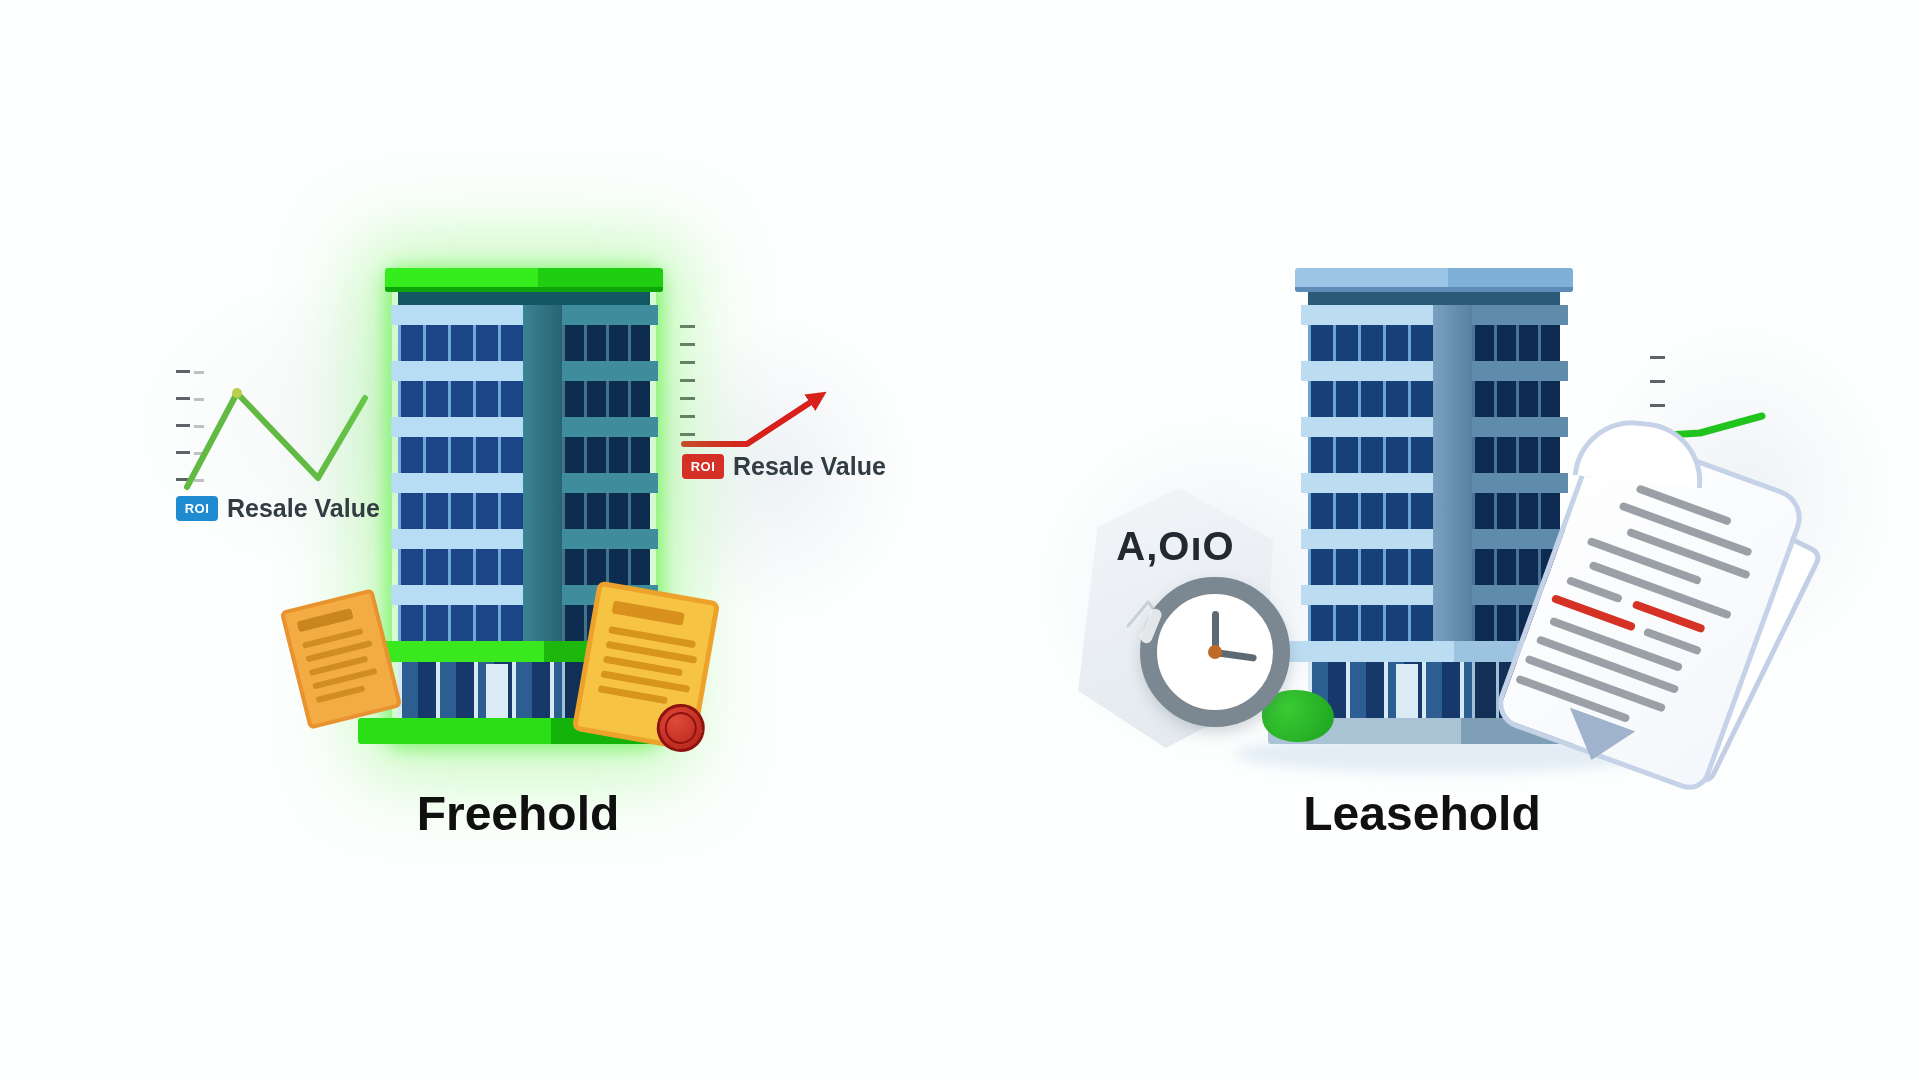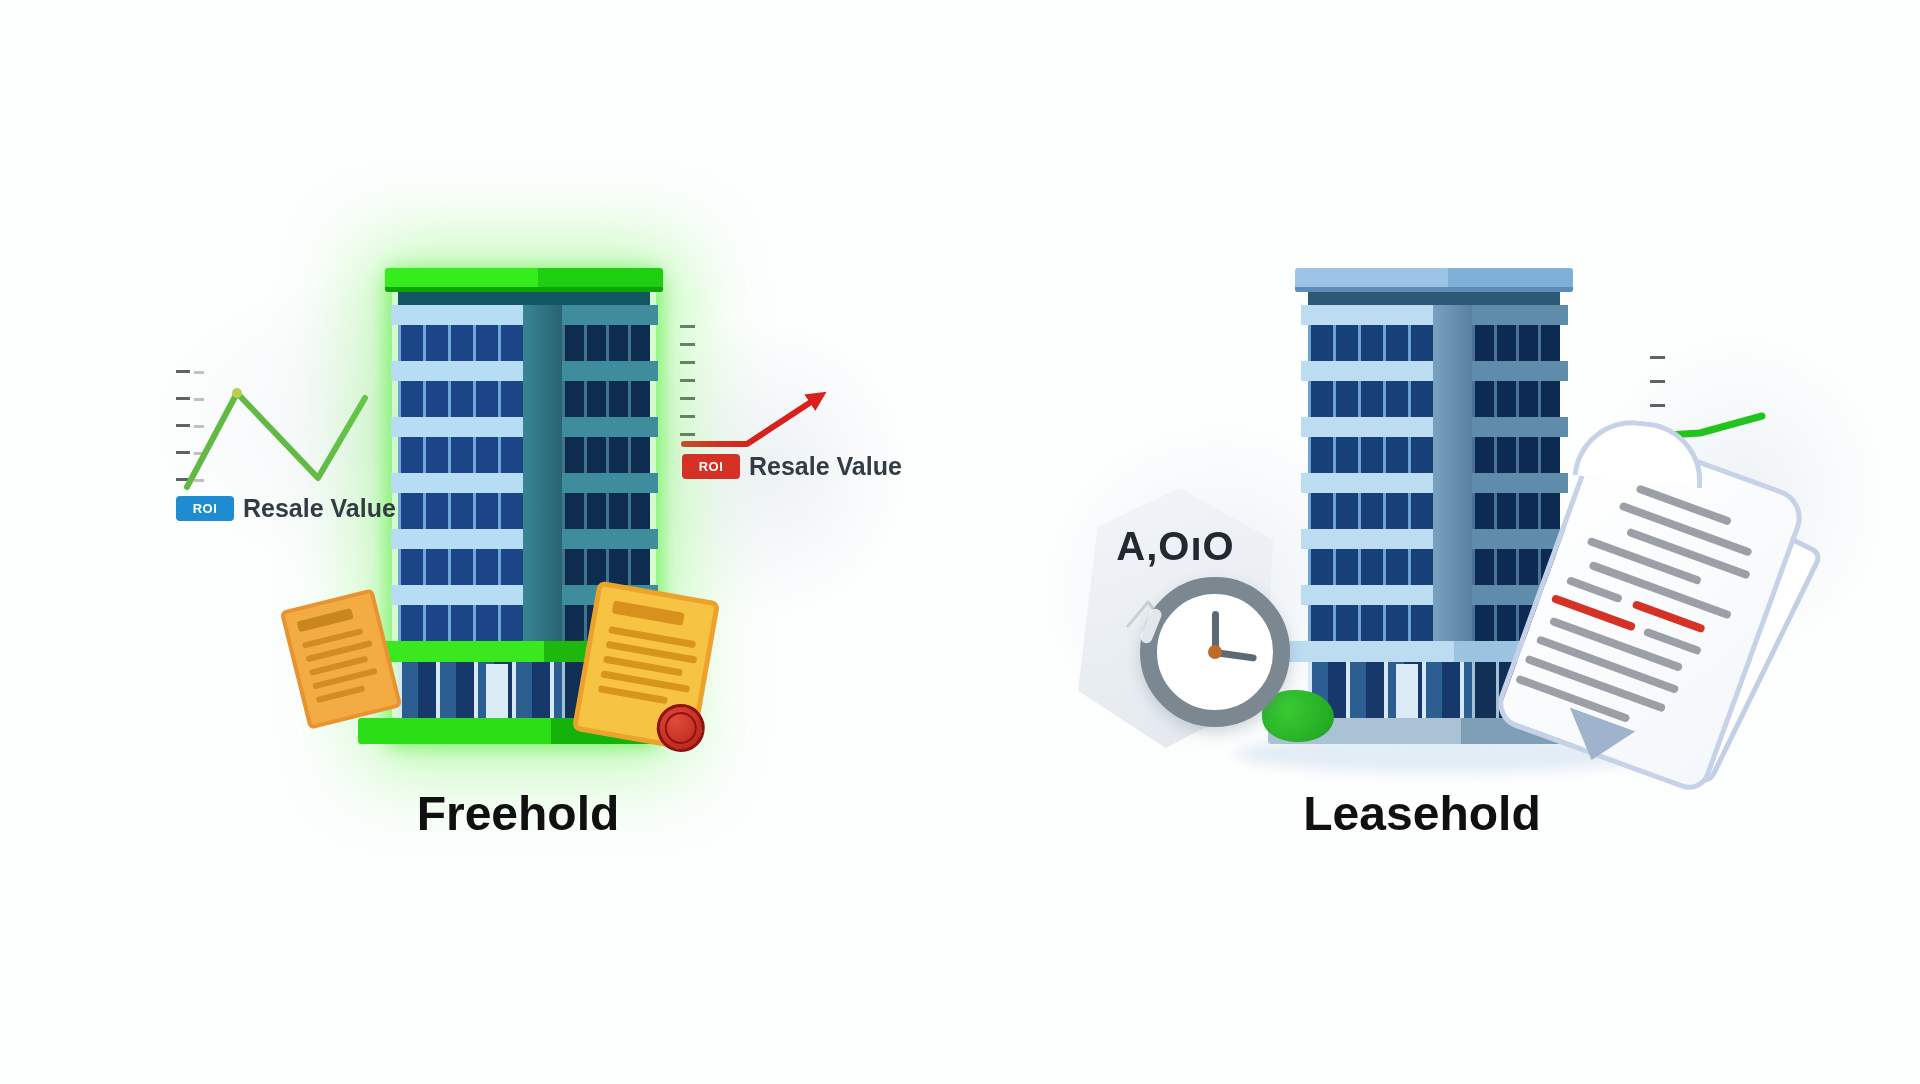--- a/index.html
+++ b/index.html
@@ -55,21 +55,21 @@
     background:linear-gradient(90deg,var(--mid1) 0 62%,var(--mid2) 62%);}
   .b-ground-l{left:0;top:394px;width:164px;height:56px;
     background:repeating-linear-gradient(90deg,var(--gl1) 0 4px,var(--gl2) 4px 20px,var(--gl3) 20px 38px);}
   .b-door{left:88px;top:396px;width:22px;height:54px;background:#dcecf6;}
   .b-ground-r{left:164px;top:394px;width:88px;height:56px;
     background:repeating-linear-gradient(90deg,var(--gr1) 0 3px,var(--gr2) 3px 24px);}
   .b-base{left:-40px;top:450px;width:332px;height:26px;border-radius:3px;z-index:3;
     background:linear-gradient(90deg,var(--base1) 0 58%,var(--base2) 58%);}
   
   .roi-label{position:absolute;display:flex;align-items:center;gap:9px;z-index:4;}
-  .roi-badge{min-width:34px;height:25px;padding:0 12px;border-radius:4px;color:#fff;
+  .roi-badge{min-width:34px;height:25px;padding:0 4px;border-radius:4px;color:#fff;
     font-size:13px;font-weight:700;letter-spacing:.5px;display:flex;align-items:center;justify-content:center;}
   .roi-text{font-size:25px;font-weight:700;color:#323c43;}
   
   .doc{position:absolute;z-index:6;box-sizing:border-box;}
   .doc .dl{position:absolute;border-radius:3px;}
   .doc-left{left:293px;top:598px;width:96px;height:122px;background:#f3ab44;
     border:4px solid #e8932f;border-radius:6px;transform:rotate(-14deg);}
   .doc-right{left:584px;top:590px;width:124px;height:152px;background:#f7c343;
     border:5px solid #eda22c;border-radius:8px;transform:rotate(10deg);}
   .seal{position:absolute;right:-12px;bottom:-8px;width:42px;height:42px;border-radius:50%;

